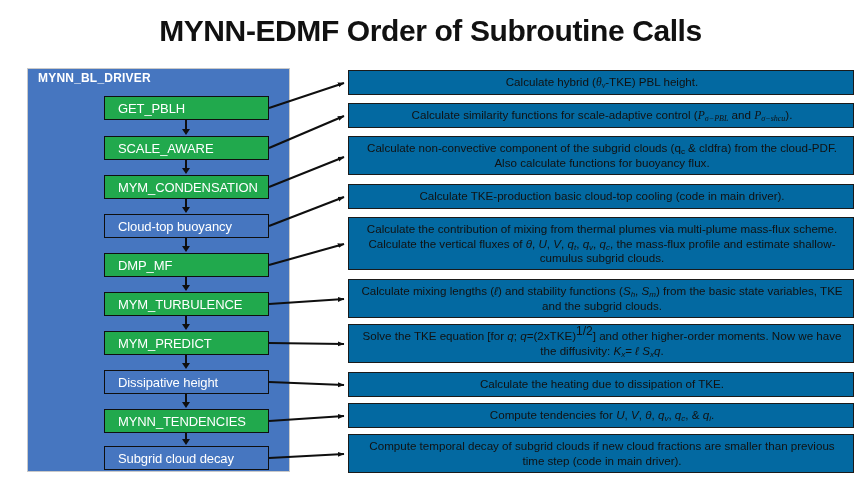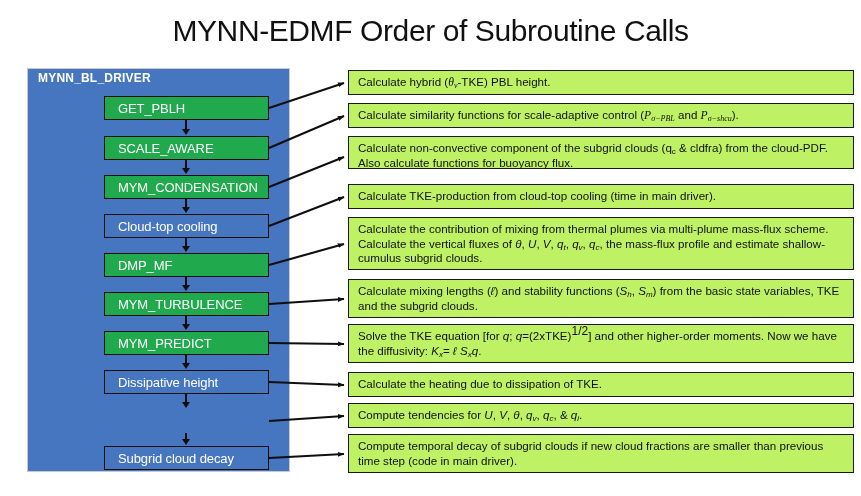--- a/index.html
+++ b/index.html
@@ -9,21 +9,21 @@
     font-family:"Liberation Sans", sans-serif;
     overflow:hidden;
     position:relative;
   }
   #stage{position:absolute;left:0;top:0;width:861px;height:496px;}
 
   
   #title{
     position:absolute;left:0;top:14px;width:861px;
     text-align:center;
-    font-size:30px;font-weight:normal;
+    font-size:30px;font-weight:bold;
     letter-spacing:-0.4px;
     color:#111111;
     white-space:nowrap;
   }
 
   
   #driver-panel{
     position:absolute;left:27px;top:68px;width:263px;height:404px;
     background:#4676c0;
     border:1px solid #c9c9c9;
@@ -59,25 +59,26 @@
     border-left:4px solid transparent;
     border-right:4px solid transparent;
     border-top:6px solid #0f0f0f;
   }
 
   
   .desc{
     position:absolute;left:348px;width:506px;
     border:1.7px solid #1a1a1a;
     box-sizing:border-box;
-    background:#bef264;
+    background:#0369a1;
     padding:4px 7px 4px 9px;
     font-size:11.6px;
     line-height:14.6px;
     color:#111111;
+    text-align:center;
   }
   .desc i{font-style:italic;}
   sub{font-size:8px;line-height:0;vertical-align:-0.28em;}
   sup{font-size:12px;line-height:0;vertical-align:0.42em;}
   .mth{font-family:"Liberation Serif", serif;font-style:italic;}
   .mth sub{font-family:"Liberation Serif", serif;font-style:italic;}
 
   
   #links{position:absolute;left:0;top:0;width:861px;height:496px;
          pointer-events:none;}
@@ -88,51 +89,52 @@
 <div id="stage">
 
   <div id="title">MYNN-EDMF Order of Subroutine Calls</div>
 
   <div id="driver-panel"></div>
   <div id="driver-title">MYNN_BL_DRIVER</div>
 
   <div class="step green" style="top:96px">GET_PBLH</div>
   <div class="step green" style="top:136px">SCALE_AWARE</div>
   <div class="step green" style="top:175px">MYM_CONDENSATION</div>
-  <div class="step blue" style="top:214px">Cloud-top cooling</div>
+  <div class="step blue" style="top:214px">Cloud-top buoyancy</div>
   <div class="step green" style="top:253px">DMP_MF</div>
   <div class="step green" style="top:292px">MYM_TURBULENCE</div>
   <div class="step green" style="top:331px">MYM_PREDICT</div>
   <div class="step blue" style="top:370px">Dissipative height</div>
+  <div class="step green" style="top:409px">MYNN_TENDENCIES</div>
   <div class="step blue" style="top:446px">Subgrid cloud decay</div>
 
   <div class="downarrow" style="top:120px;height:10px"></div>
   <div class="downarrow" style="top:160px;height:9px"></div>
   <div class="downarrow" style="top:199px;height:9px"></div>
   <div class="downarrow" style="top:238px;height:9px"></div>
   <div class="downarrow" style="top:277px;height:9px"></div>
   <div class="downarrow" style="top:316px;height:9px"></div>
   <div class="downarrow" style="top:355px;height:9px"></div>
   <div class="downarrow" style="top:394px;height:9px"></div>
   <div class="downarrow" style="top:433px;height:7px"></div>
 
   <div class="desc" style="top:70px;height:25px">
     <span>Calculate hybrid (<span class="mth">θ<sub>v</sub></span>-TKE) PBL height.</span>
   </div>
 
   <div class="desc" style="top:103px;height:25px">
     <span>Calculate similarity functions for scale-adaptive control (<span class="mth">P<sub>σ−PBL</sub></span> and <span class="mth">P<sub>σ−shcu</sub></span>).</span>
   </div>
 
-  <div class="desc" style="top:136px;height:33px">
+  <div class="desc" style="top:136px;height:39px">
     <span>Calculate non-convective component of the subgrid clouds (q<sub>c</sub> &amp; cldfra) from the cloud-PDF. Also calculate functions for buoyancy flux.</span>
   </div>
 
   <div class="desc" style="top:184px;height:25px">
-    <span>Calculate TKE-production from cloud-top cooling (time in main driver).</span>
+    <span>Calculate TKE-production basic cloud-top cooling (code in main driver).</span>
   </div>
 
   <div class="desc" style="top:217px;height:53px">
     <span>Calculate the contribution of mixing from thermal plumes via multi-plume mass-flux scheme. Calculate the vertical fluxes of <i>θ</i>, <i>U</i>, <i>V</i>, <i>q<sub>t</sub></i>, <i>q<sub>v</sub></i>, <i>q<sub>c</sub></i>, the mass-flux profile and estimate shallow-cumulus subgrid clouds.</span>
   </div>
 
   <div class="desc" style="top:279px;height:39px">
     <span>Calculate mixing lengths (<i>ℓ</i>) and stability functions (<i>S<sub>h</sub></i>, <i>S<sub>m</sub></i>) from the basic state variables, TKE and the subgrid clouds.</span>
   </div>
 

